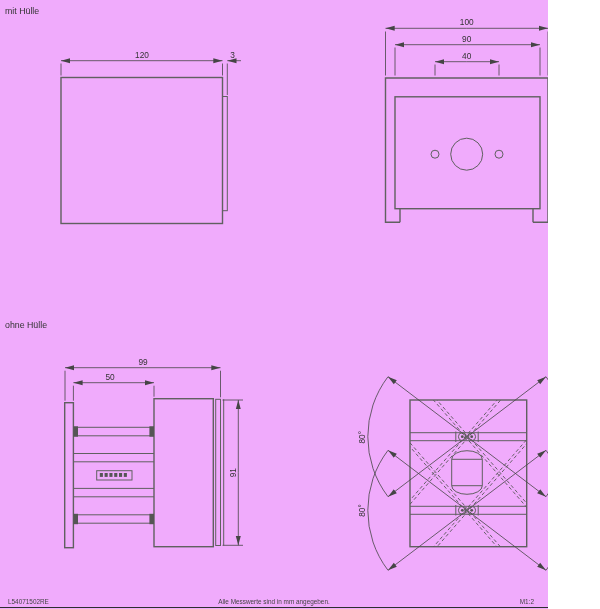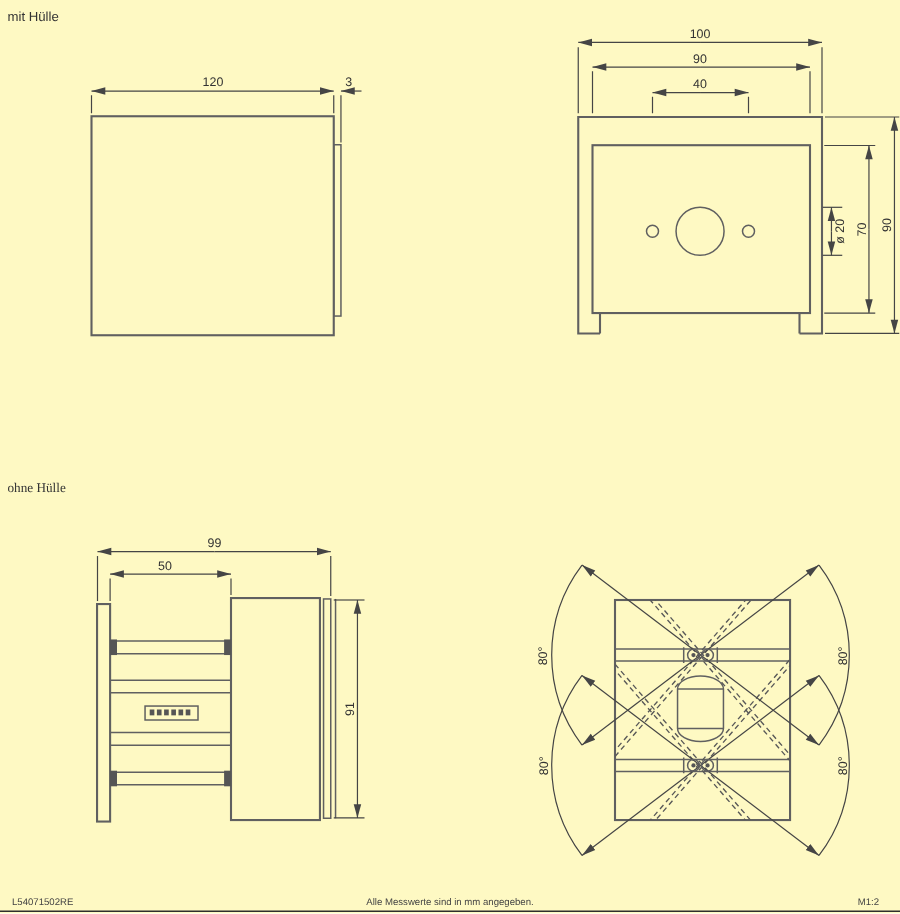--- a/index.html
+++ b/index.html
@@ -1,35 +1,35 @@
 <!DOCTYPE html>
 <html><head>
 <meta charset="utf-8">
 <style>
   html,body{margin:0;padding:0;background:#fff;}
-  #canvas{position:relative;width:600px;height:609px;background:#fef9c3;overflow:hidden;
+  #canvas{position:relative;width:548px;height:609px;background:#f0abfc;overflow:hidden;
           font-family:"Liberation Sans",sans-serif;}
   .title{position:absolute;font-size:8.8px;color:#333;white-space:nowrap;}
   .footer-txt{position:absolute;font-size:6.4px;color:#444;white-space:nowrap;top:598px;}
   .bottom-rule{position:absolute;left:0;top:606.5px;width:600px;height:1.6px;background:#2e2e2e;}
   svg{position:absolute;left:0;top:0;}
   .part{fill:none;stroke:#606060;stroke-width:1.4;}
   .part-thin{fill:none;stroke:#606060;stroke-width:1;}
   .dim{fill:none;stroke:#454545;stroke-width:0.8;}
   .dash{fill:none;stroke:#585858;stroke-width:0.9;stroke-dasharray:3.5 2.6;}
   .dimtxt{font-size:8.3px;fill:#333;font-family:"Liberation Sans",sans-serif;}
   .capfill{fill:#555;stroke:none;}
 </style>
 </head>
 <body>
 
 <div id="canvas">
 
   <div class="title" style="left:5px;top:6px;">mit Hülle</div>
-  <div class="title" style="left:5px;top:320px;font-family:Liberation Serif, serif;">ohne Hülle</div>
+  <div class="title" style="left:5px;top:320px;">ohne Hülle</div>
 
   <svg width="600" height="609" viewBox="0 0 600 609">
     <defs>
       <marker id="arw" markerUnits="userSpaceOnUse" markerWidth="10" markerHeight="8" refX="9.4" refY="4" orient="auto">
         <path d="M0.2,1.5 L9.4,4 L0.2,6.5 Z" fill="#454545"></path>
       </marker>
       <clipPath id="detClip">
           <rect x="410" y="400" width="116.7" height="146.7"></rect>
         </clipPath>
     </defs>

